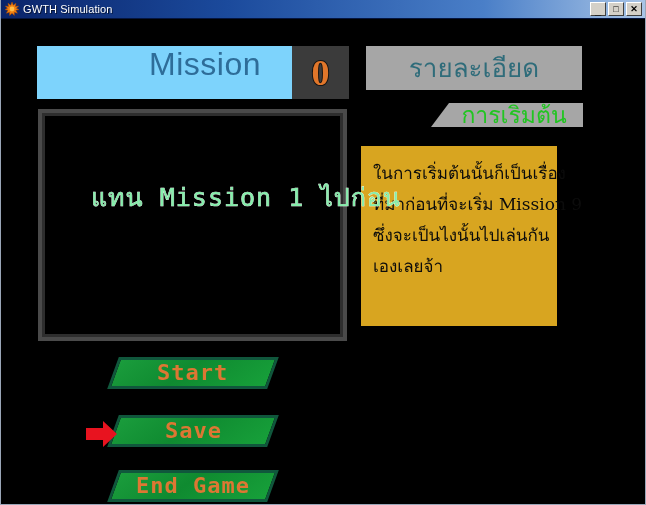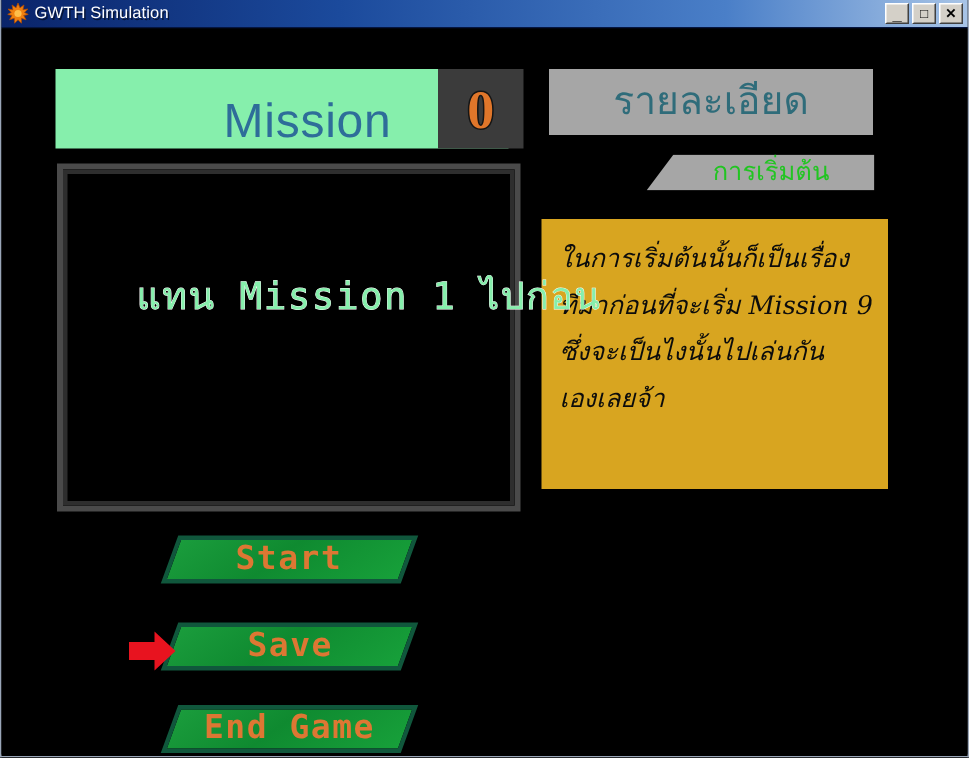--- a/index.html
+++ b/index.html
@@ -93,23 +93,23 @@
     overflow: hidden;
   }
 
   
   .mission-bar {
     position: absolute;
     left: 36px;
     top: 27px;
     width: 302px;
     height: 53px;
-    background: #86efac;
-    display: flex;
-    align-items: flex-end;
+    background: #7dd3fc;
+    display: flex;
+    align-items: flex-start;
     justify-content: center;
   }
   .mission-label {
     color: #2e6d99;
     font-size: 32px;
     font-family: "Liberation Sans", sans-serif;
     letter-spacing: 0.5px;
     padding-left: 40px;
     padding-right: 6px;
   }
@@ -160,21 +160,21 @@
     width: 152px;
     height: 24px;
     background: #a6a6a6;
     clip-path: polygon(18px 0, 100% 0, 100% 100%, 0 100%);
     display: flex;
     align-items: center;
     justify-content: center;
   }
   .subtab-label {
     color: #21c521;
-    font-size: 17px;
+    font-size: 23px;
     font-family: "DejaVu Sans", sans-serif;
     padding-left: 14px;
     line-height: 20px;
   }
 
   
   .display-panel {
     position: absolute;
     left: 37px;
     top: 90px;
@@ -206,27 +206,26 @@
     paint-order: stroke fill;
     z-index: 6;
     pointer-events: none;
   }
 
   
   .info-panel {
     position: absolute;
     left: 360px;
     top: 127px;
-    width: 231px;
+    width: 196px;
     height: 180px;
     background: #d8a520;
     box-sizing: border-box;
     padding: 12px 10px 0 12px;
     z-index: 3;
-    font-style: italic;
   }
   .info-line {
     color: #0c0c0c;
     font-family: "DejaVu Serif", serif;
     font-size: 17px;
     line-height: 31px;
     white-space: nowrap;
   }
 
   

